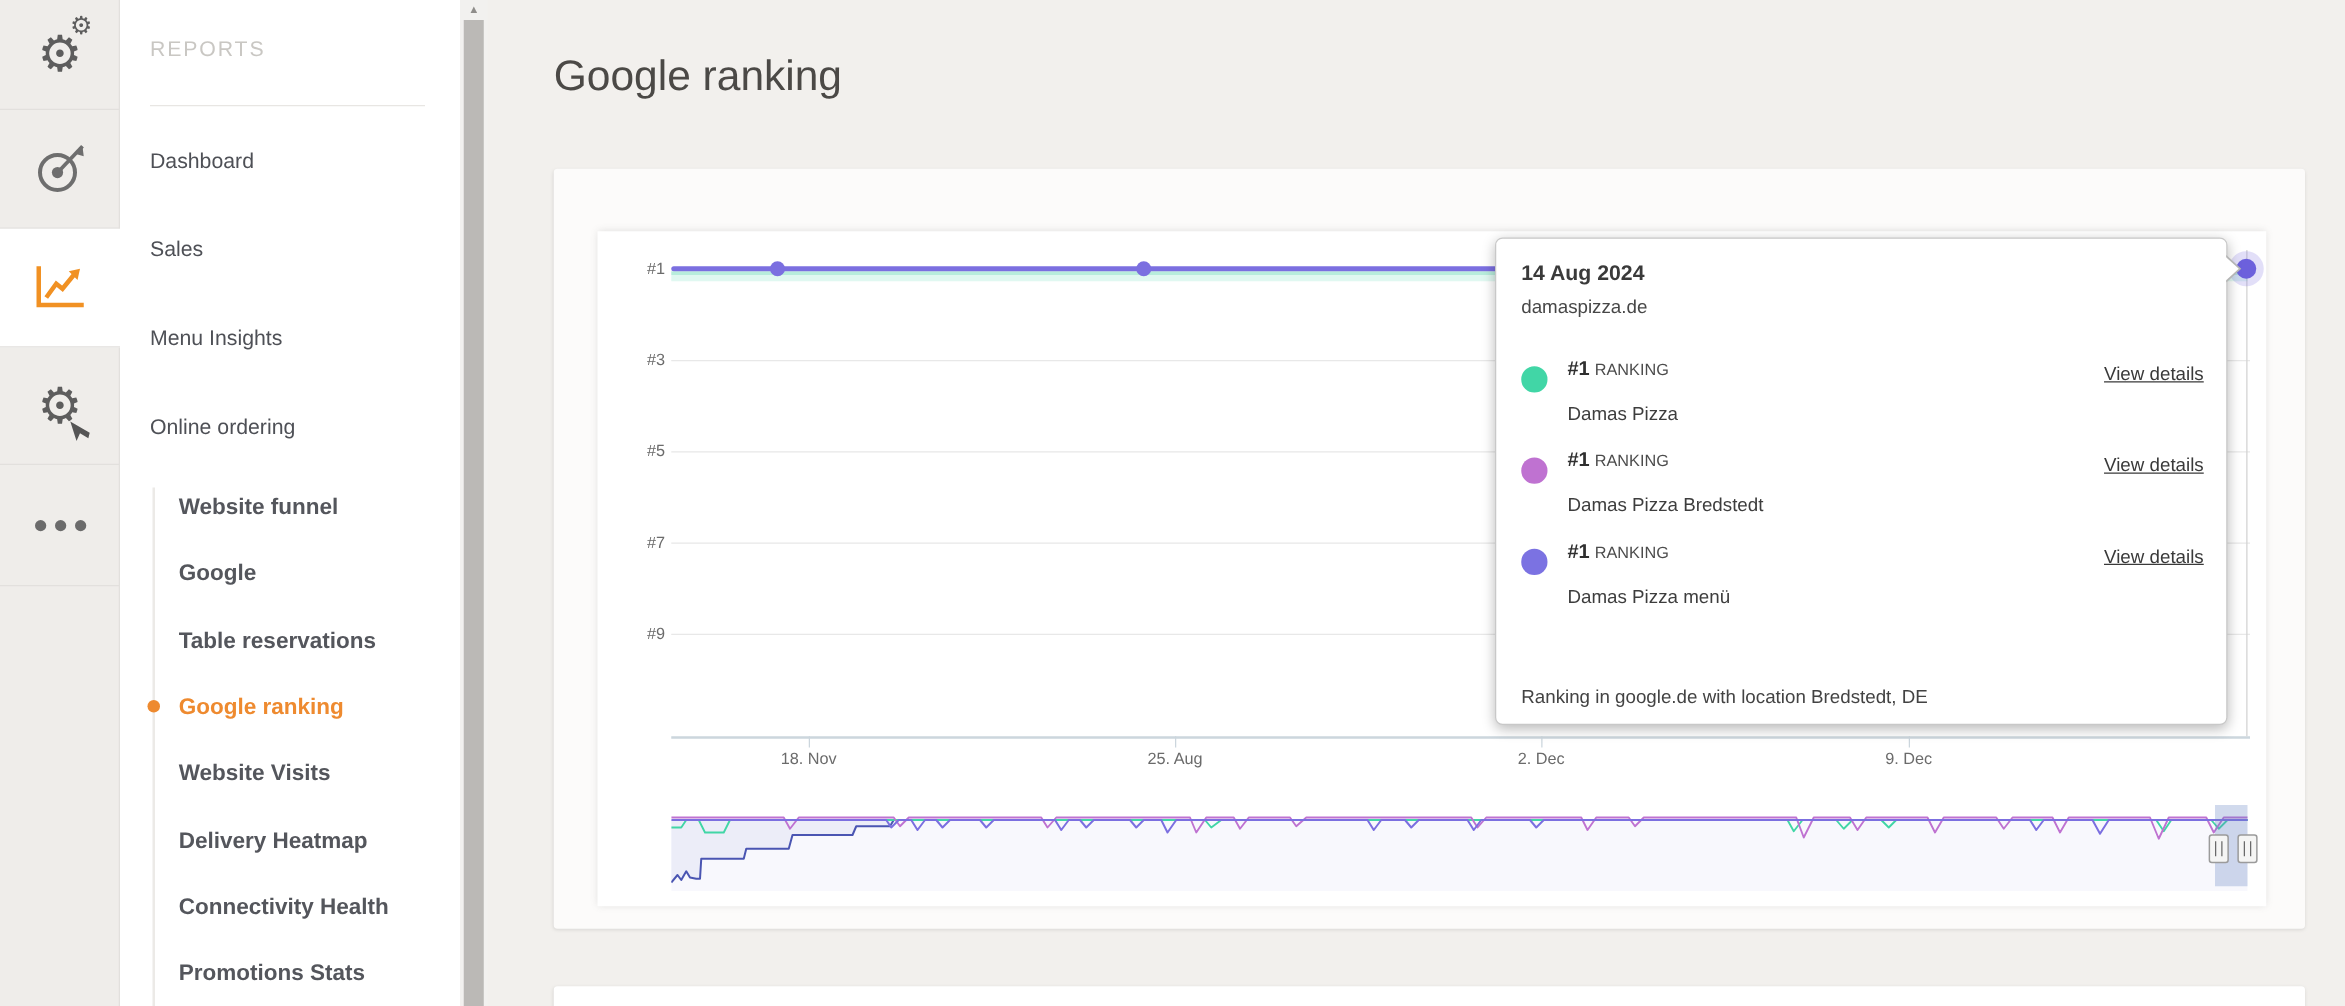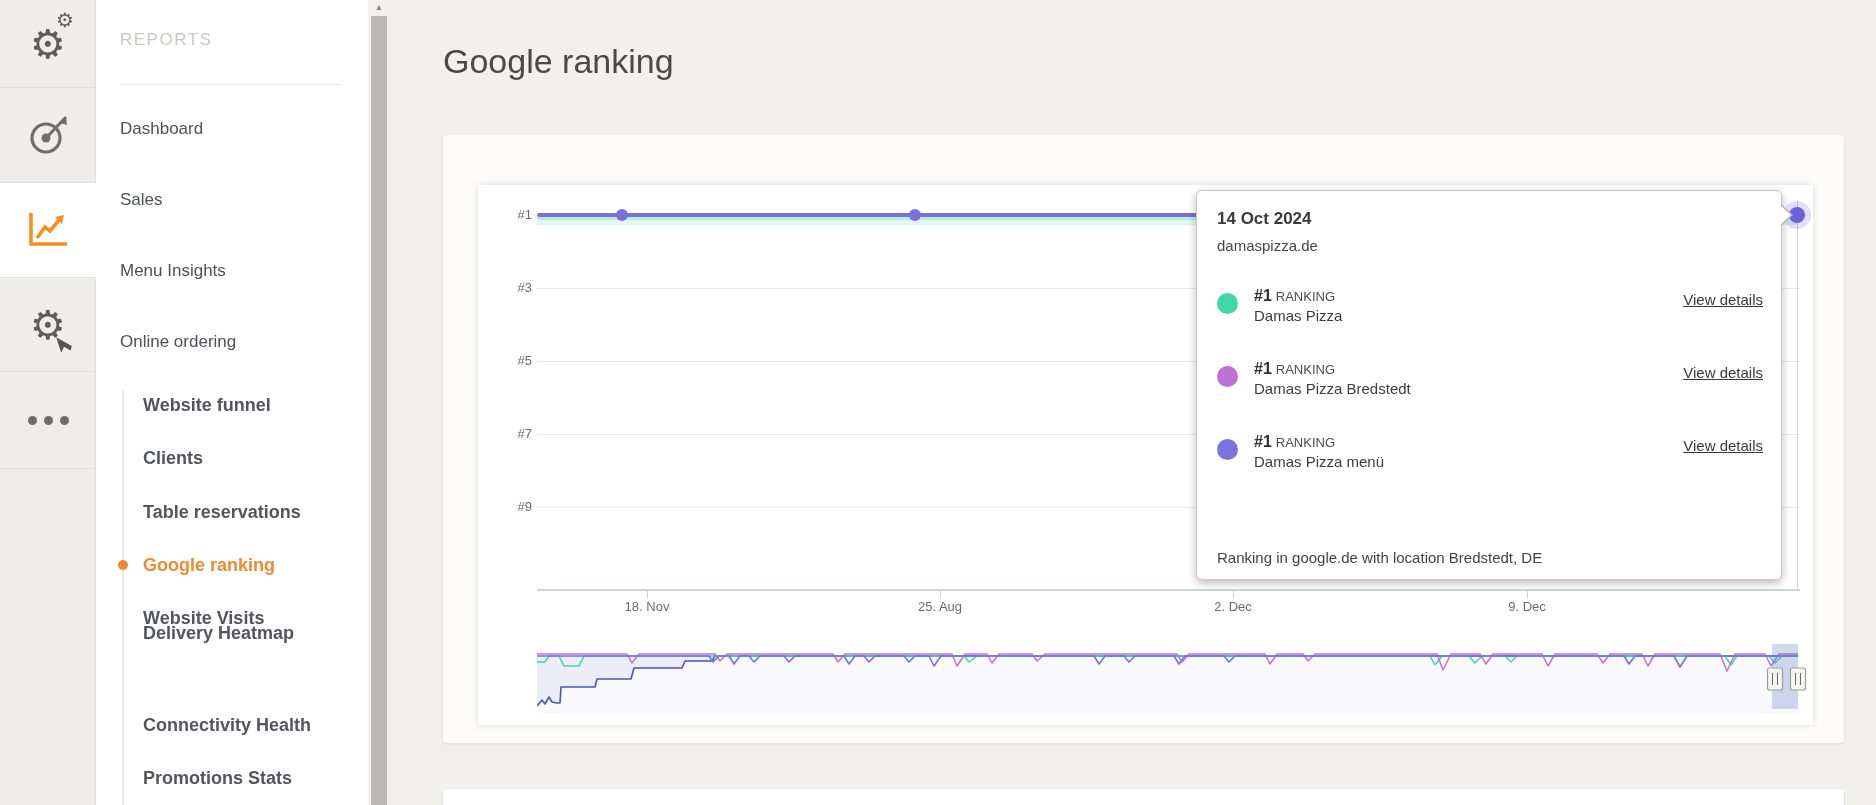--- a/index.html
+++ b/index.html
@@ -56,21 +56,21 @@
   .tooltip { position:absolute; left:1196px; top:190px; width:586px; height:390px; background:#ffffff; border:1px solid #c8c8c8; border-radius:6px; box-shadow:0 3px 10px rgba(0,0,0,.28); z-index:10; }
   .tt-arrow-border { position:absolute; right:-12px; top:13px; width:0; height:0; border-top:11px solid transparent; border-bottom:11px solid transparent; border-left:12px solid #b5b5b5; }
   .tt-arrow { position:absolute; right:-10px; top:14px; width:0; height:0; border-top:10px solid transparent; border-bottom:10px solid transparent; border-left:11px solid #ffffff; }
   .tt-date { position:absolute; left:20px; top:18px; font-size:17px; font-weight:bold; color:#3a3a3a; }
   .tt-domain { position:absolute; left:20px; top:46px; font-size:15px; color:#474747; }
   .tt-row { position:absolute; left:20px; width:546px; height:44px; display:flex; align-items:flex-start; }
   .tt-dot { width:21px; height:21px; border-radius:50%; margin-top:6px; flex:0 0 21px; }
   .tt-texts { margin-left:16px; }
   .tt-rank-line { font-size:13px; color:#4c4c4c; }
   .tt-rank-line b { font-size:16px; color:#2f2f2f; margin-right:4px; }
-  .tt-name { font-size:15px; color:#3d3d3d; margin-top:2px; }
+  .tt-name { font-size:15px; color:#3d3d3d; margin-top:18px; }
   .tt-link { margin-left:auto; margin-top:4px; font-size:15px; color:#3a3a3a; text-decoration:underline; cursor:pointer; }
   .tt-footer { position:absolute; left:20px; top:346px; font-size:15px; color:#434343;margin-top:12px; }
 </style>
 </head>
 <body>
 
 <div class="rail">
   <div class="rail-cell" style="top:0;height:88px;">
     <span class="gear-main">⚙</span>
     <span class="gear-small">⚙</span>
@@ -109,26 +109,26 @@
   <div class="menu-header">REPORTS</div>
   <div class="menu-divider"></div>
 
   <div class="menu-item" style="top:119px;">Dashboard</div>
   <div class="menu-item" style="top:190px;">Sales</div>
   <div class="menu-item" style="top:261px;">Menu Insights</div>
   <div class="menu-item" style="top:332px;">Online ordering</div>
 
   <div class="sub-border"></div>
   <div class="sub-item" style="top:395px;">Website funnel</div>
-  <div class="sub-item" style="top:448px;">Clients</div>
+  <div class="sub-item" style="top:448px;">Google</div>
   <div class="sub-item" style="top:502px;">Table reservations</div>
   <div class="active-dot"></div>
   <div class="sub-item active" style="top:555px;">Google ranking</div>
   <div class="sub-item" style="top:608px;">Website Visits</div>
-  <div class="sub-item" style="top:623px;">Delivery Heatmap</div>
+  <div class="sub-item" style="top:662px;">Delivery Heatmap</div>
   <div class="sub-item" style="top:715px;">Connectivity Health</div>
   <div class="sub-item" style="top:768px;">Promotions Stats</div>
 </div>
 
 <div class="sbar">
   <div class="sbar-arrow">▲</div>
   <div class="sbar-thumb"></div>
 </div>
 
 <div class="page-title">Google ranking</div>
@@ -183,21 +183,21 @@
         <line x1="1263.5" y1="33" x2="1263.5" y2="45" stroke="#6a6a6a" stroke-width="1"></line>
       </svg>
   </div>
 </div>
 
 <div class="card2"></div>
 
 <div class="tooltip">
   <div class="tt-arrow-border"></div>
   <div class="tt-arrow"></div>
-  <div class="tt-date">14 Oct 2024</div>
+  <div class="tt-date">14 Aug 2024</div>
   <div class="tt-domain">damaspizza.de</div>
 
   <div class="tt-row" style="top:96px;">
     <div class="tt-dot" style="background: rgb(65, 214, 166);"></div>
     <div class="tt-texts">
       <div class="tt-rank-line"><b>#1</b><span>RANKING</span></div>
       <div class="tt-name">Damas Pizza</div>
     </div>
     <div class="tt-link">View details</div>
   </div>

